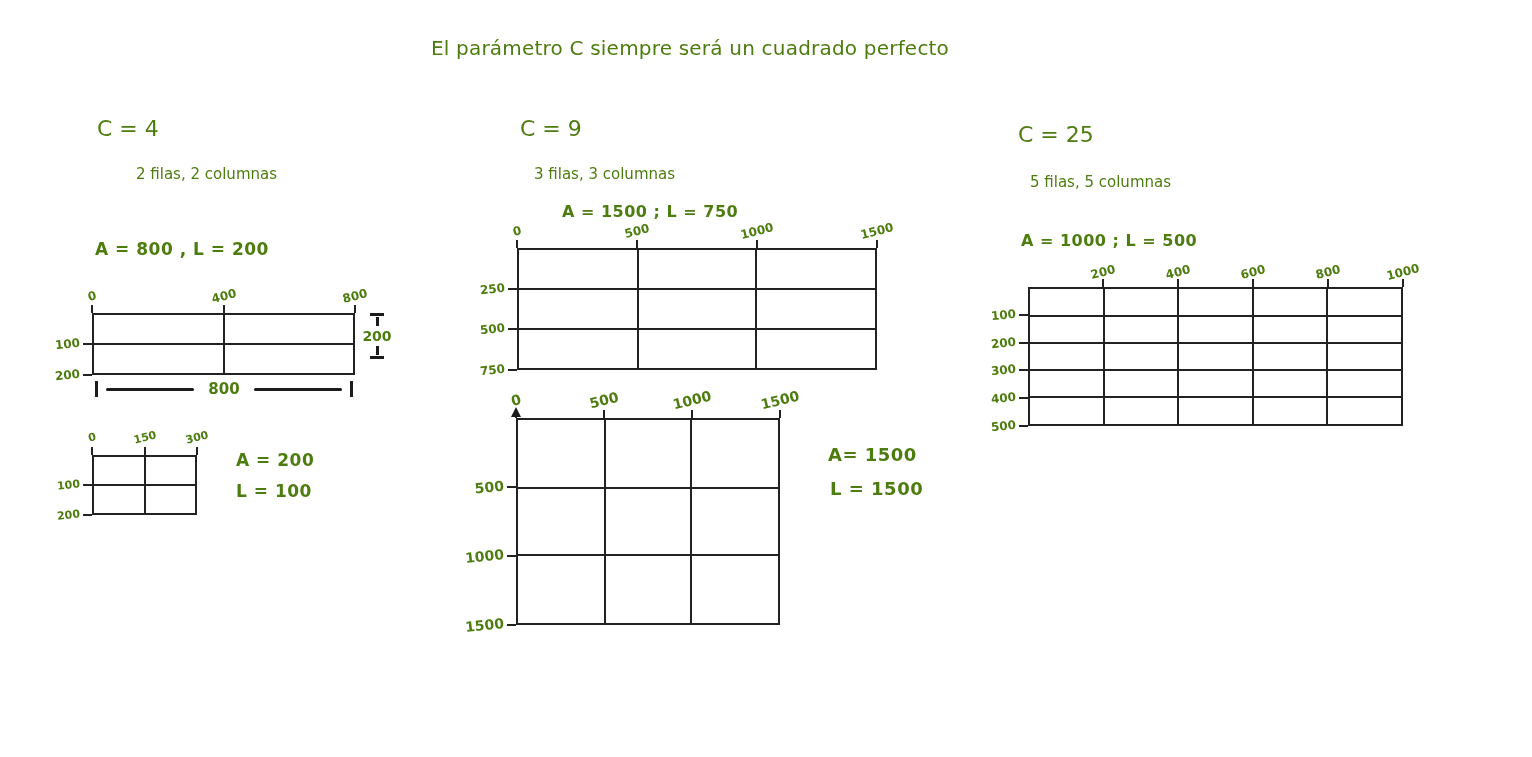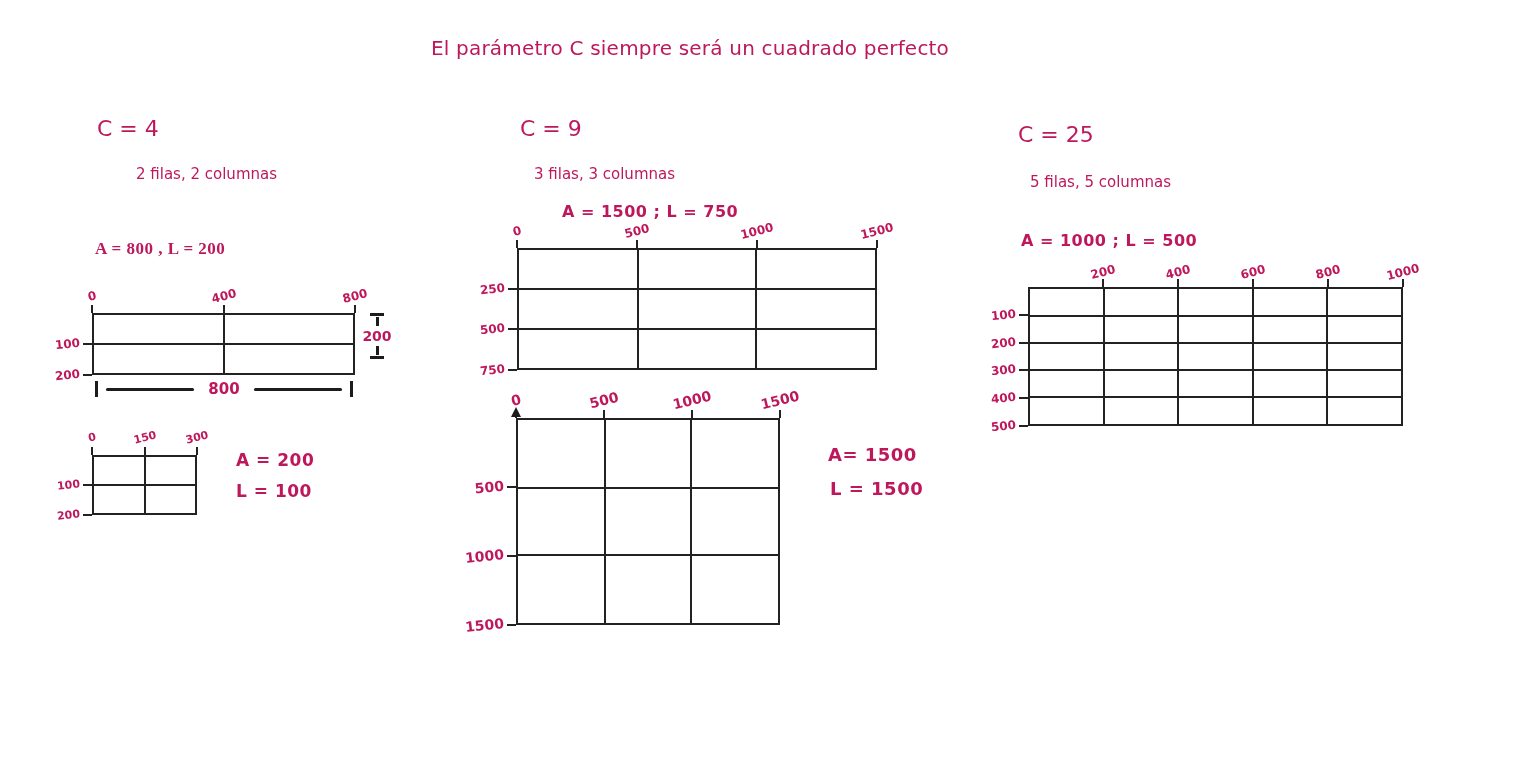--- a/index.html
+++ b/index.html
@@ -1,21 +1,21 @@
 <!DOCTYPE html>
 <html><head>
 <meta charset="utf-8">
 <style>
   html,body{margin:0;padding:0;background:#ffffff;}
   .canvas{
     position:relative;
     width:1532px;height:757px;
     background:#ffffff;
     font-family:"DejaVu Sans", sans-serif;
-    color:#be185d;
+    color:#4d7c0f;
     overflow:hidden;
   }
   .title{
     position:absolute;left:380px;top:36px;width:620px;
     text-align:center;font-size:20px;letter-spacing:0.2px;
   }
   .sec-header{position:absolute;font-size:22px;}
   .sec-sub{position:absolute;font-size:15px;}
   .sec-params{position:absolute;font-size:17px;font-weight:bold;letter-spacing:0.5px;}
   .side-text{position:absolute;font-size:17px;font-weight:bold;letter-spacing:0.5px;}
@@ -77,21 +77,21 @@
 </style>
 </head>
 <body>
 
 <div class="canvas">
 
   <div class="title">El parámetro C siempre será un cuadrado perfecto</div>
 
   <div class="sec-header" style="left:97px;top:116px;">C = 4</div>
   <div class="sec-sub" style="left:136px;top:165px;">2 filas, 2 columnas</div>
-  <div class="sec-params" style="left:95px;top:239px;font-family:Liberation Serif, serif;">A = 800 ,  L = 200</div>
+  <div class="sec-params" style="left:95px;top:239px;">A = 800 ,  L = 200</div>
 
   <div class="grid-block" data-grid="0" style="left:92px;top:313px;width:263px;height:62px;">
       <span class="gbox">
         <span class="vl" style="left: 50%;"></span>
         <span class="hl" style="top: 50%;"></span>
       </span>
       <span class="xlab" style="left: 0%;">0</span>
       <span class="xtick" style="left: 0%;"></span>
       <span class="xlab" style="left: 50%;">400</span>
       <span class="xtick" style="left: 50%;"></span>

